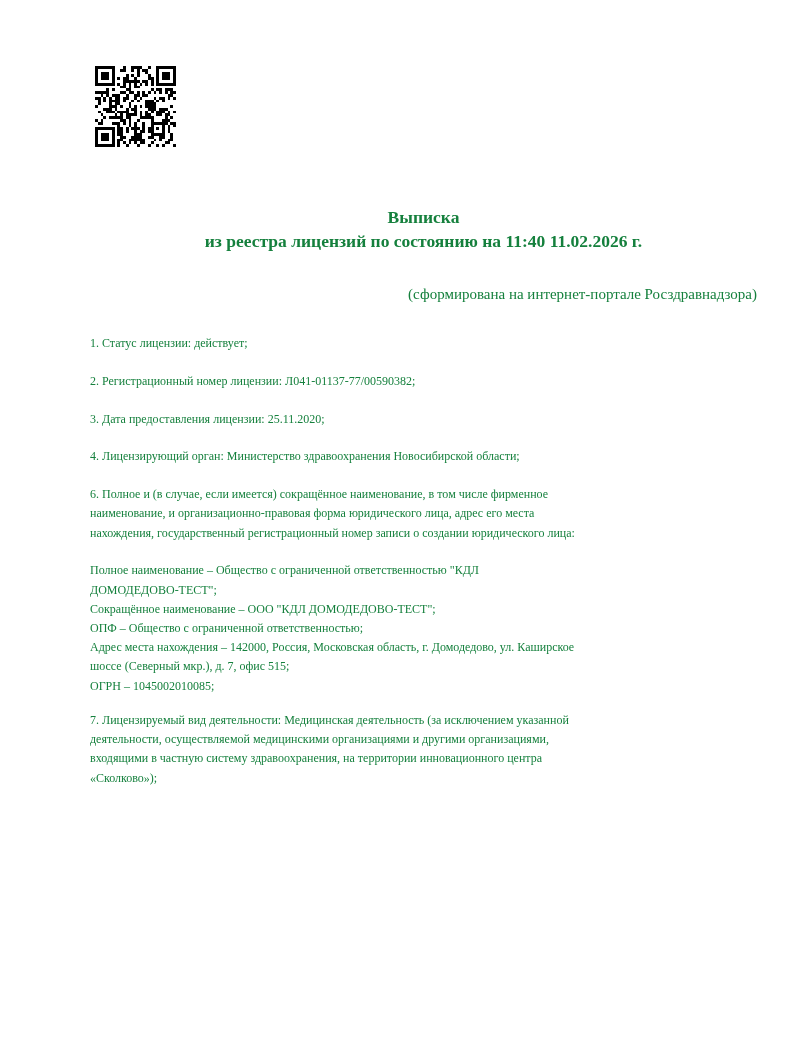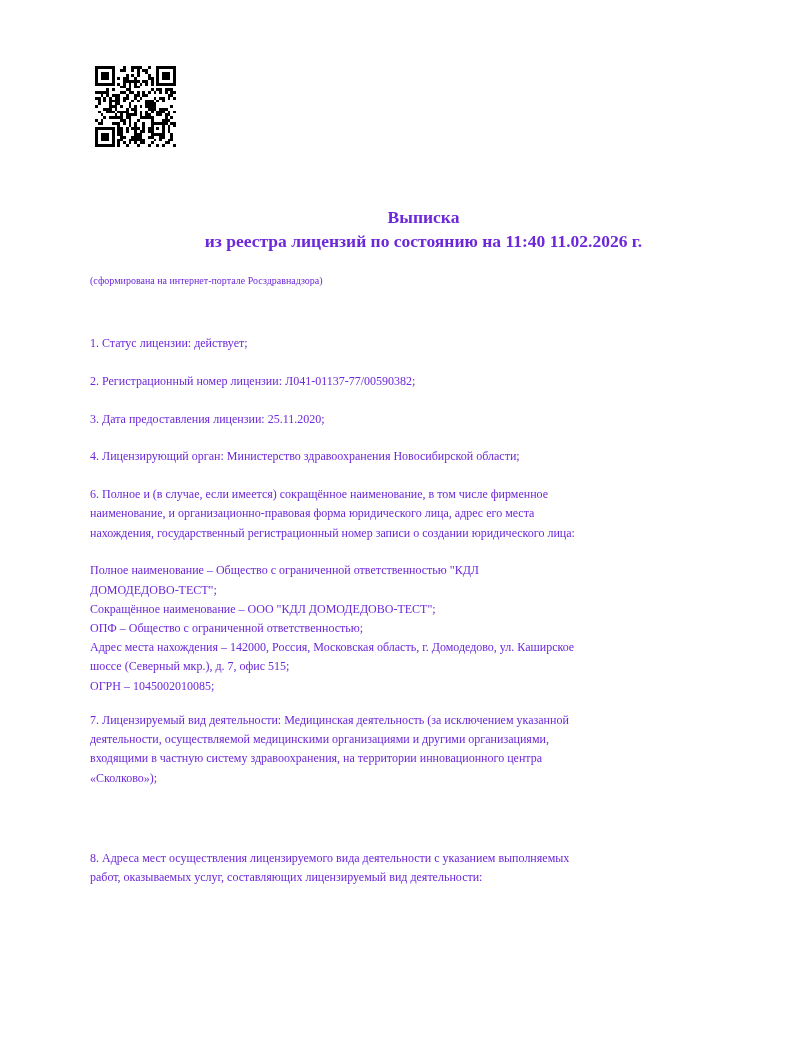--- a/index.html
+++ b/index.html
@@ -5,21 +5,21 @@
   html, body {
     margin: 0;
     padding: 0;
     background: #ffffff;
   }
   .page {
     position: relative;
     width: 791px;
     height: 1054px;
     background: #ffffff;
-    color: #6d28d9;
+    color: #15803d;
     font-family: "Liberation Serif", "DejaVu Serif", serif;
     overflow: hidden;
   }
   .qr {
     position: absolute;
     left: 95px;
     top: 66px;
     width: 81px;
     height: 81px;
   }
@@ -33,23 +33,24 @@
     font-size: 17.5px;
     line-height: 23.5px;
     font-weight: bold;
     text-align: center;
     white-space: pre-line;
   }
   .subtitle {
     position: absolute;
     left: 90px;
     width: 667px;
-    top: 272px;
-    font-size: 10px;
+    top: 285px;
+    font-size: 15px;
     line-height: 18px;
+    text-align: right;
     white-space: pre-line;
   }
   .body-section {
     position: absolute;
     left: 90px;
     width: 667px;
     font-size: 12px;
     line-height: 19.2px;
   }
   .section-a { top: 334px; }
@@ -495,18 +496,14 @@
 ОГРН – 1045002010085;</p>
   </div>
 
   <div class="body-section section-b">
     <p class="para">7. Лицензируемый вид деятельности: Медицинская деятельность (за исключением указанной
 деятельности, осуществляемой медицинскими организациями и другими организациями,
 входящими в частную систему здравоохранения, на территории инновационного центра
 «Сколково»);</p>
   </div>
 
-  <div class="body-section section-c">
-    <p class="para">8. Адреса мест осуществления лицензируемого вида деятельности с указанием выполняемых
-работ, оказываемых услуг, составляющих лицензируемый вид деятельности:</p>
-  </div>
 
 </div>
 
 </body></html>

